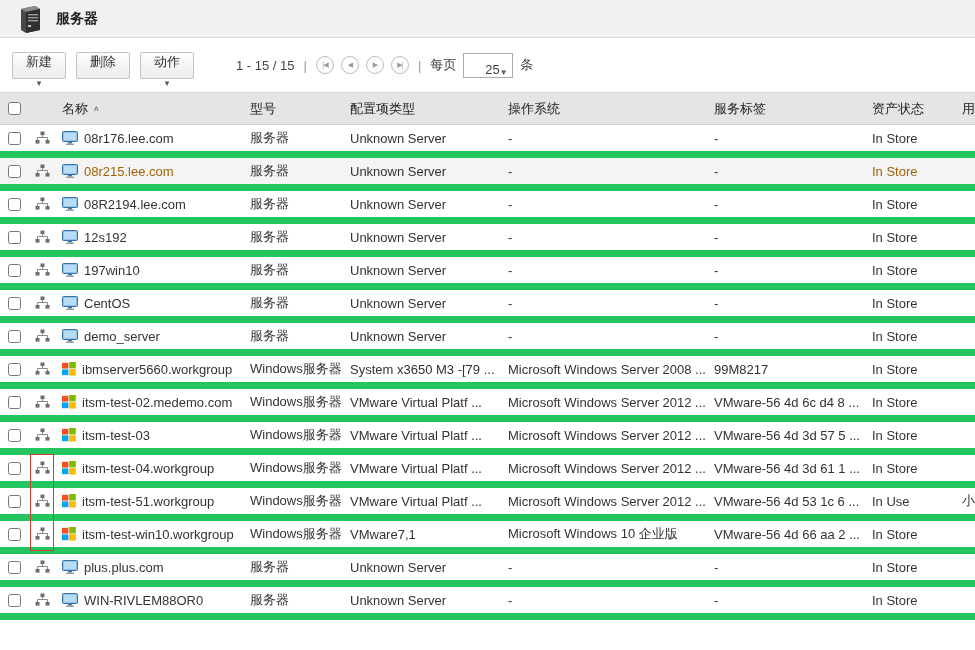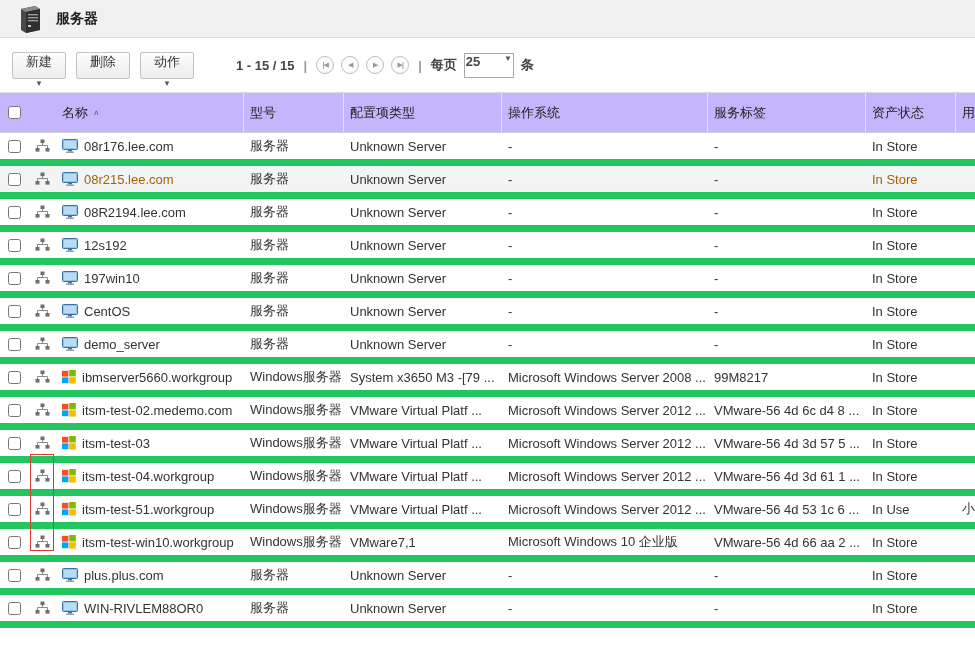--- a/index.html
+++ b/index.html
@@ -12,34 +12,34 @@
   .topbar .title { font-size:14px; font-weight:bold; color:#222; }
   .tower { display:inline-flex; }
 
   
   .toolbar { height:54px; display:flex; align-items:center; padding-left:12px; gap:10px; }
   .btn { height:27px; padding:0 13px; background:linear-gradient(#fefefe,#ececec);
     border:1px solid #c3c3c3; border-radius:2px; font-size:13px; color:#333;
     display:inline-flex; align-items:center; gap:7px; cursor:pointer;
     font-family:inherit;flex-direction:column; }
   .caret { font-size:9px; color:#555; }
-  .pager { display:flex; align-items:center; gap:7px; margin-left:32px; font-size:13px; color:#444;font-weight:bold; }
+  .pager { display:flex; align-items:center; gap:7px; margin-left:32px; font-size:13px; color:#444; }
   .pager .sep { color:#999; margin:0 2px; }
   .pg { width:18px; height:18px; border:1px solid #bdbdbd; border-radius:50%;
     color:#9a9a9a; display:inline-flex; align-items:center; justify-content:center;
     font-size:7px; letter-spacing:-1px; background:#fdfdfd; cursor:pointer; }
   .select { width:50px; height:25px; border:1px solid #aaa; background:#fff;
-    display:inline-flex; align-items:flex-start; justify-content:space-between;
-    padding:0 1px; font-size:13px; cursor:pointer; }
+    display:inline-flex; align-items:flex-end; justify-content:space-between;
+    padding:0 21px; font-size:13px; cursor:pointer; }
   .selarrow { font-size:8px; color:#555; }
 
   
   .grid { display:grid; grid-template-columns:28px 28px 188px 100px 158px 206px 158px 90px 70px; }
   .thead { border-top:1px solid #d9d9d9; border-bottom:1px solid #cfcfcf;
-    background:#c4b5fd; height:41px; align-items:center; font-size:13px; color:#222; }
+    background:#e5e5e5; height:33px; align-items:center; font-size:13px; color:#222; }
   .th { padding-left:6px; white-space:nowrap; overflow:hidden; height:100%;
     display:flex; align-items:center; gap:5px; cursor:pointer; }
   .th.bordered { border-right:1px solid #e2e2e2; }
   .sortmark { font-size:9px; color:#666; transform:scaleY(0.8); }
 
   .row { height:33px; align-items:center; border-bottom:7px solid #22c55e;
     font-size:13px; color:#333; background:#fff; }
   .row.hl { background:#f4f4f4; }
   .row.hl .nm, .row.hl [data-field="status"] { color:#a16207; }
   .c { padding-left:6px; white-space:nowrap; overflow:hidden; }

